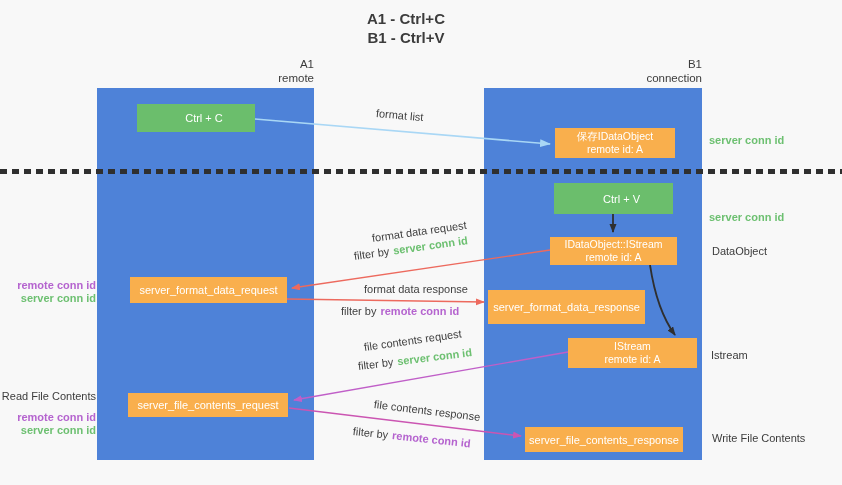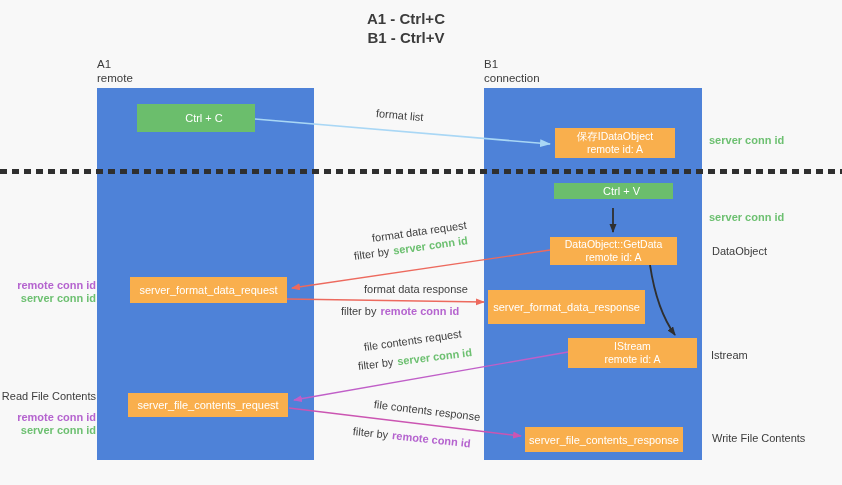--- a/index.html
+++ b/index.html
@@ -14,21 +14,21 @@
   .abs{position:absolute;}
   .title{
     width:140px;text-align:center;font-size:15px;line-height:19px;
     color:var(--c-text_dark,#3c3c3c);
     font-weight:bold;
   }
   .col{
     background:var(--c-column_blue,#4e82d8);
   }
   .col-header{
-    text-align:left;font-size:11.5px;line-height:14px;color:var(--c-text_dark,#3c3c3c);
+    text-align:right;font-size:11.5px;line-height:14px;color:var(--c-text_dark,#3c3c3c);
   }
   .dashline{
     height:5px;width:842px;
     background:repeating-linear-gradient(90deg,var(--c-arrow_black,#3b3b3b) 0 7px,transparent 7px 12px);
   }
   .node{
     display:flex;align-items:center;justify-content:center;flex-direction:column;
     color:#fff;text-align:center;box-sizing:border-box;
   }
   .green{background:var(--c-box_green,#6bbe6c);padding-left:16px;}
@@ -110,26 +110,26 @@
 
   <div class="abs node green node-1line" style="left:137px;top:104px;width:118px;height:28px;">
     <div>Ctrl + C</div>
   </div>
 
   <div class="abs node orange node-2line" style="left:555px;top:128px;width:120px;height:30px;">
     <div>保存IDataObject</div>
     <div>remote id: A</div>
   </div>
 
-  <div class="abs node green node-1line" style="left:554px;top:183px;width:119px;height:16px;">
+  <div class="abs node green node-1line" style="left:554px;top:183px;width:119px;height:31px;">
     <div>Ctrl + V</div>
   </div>
 
   <div class="abs node orange node-2line" style="left:550px;top:237px;width:127px;height:28px;">
-    <div>DataObject::GetData</div>
+    <div>IDataObject::IStream</div>
     <div>remote id: A</div>
   </div>
 
   <div class="abs node orange node-1line" style="left:130px;top:277px;width:157px;height:26px;">
     <div>server_format_data_request</div>
   </div>
 
   <div class="abs node orange node-1line" style="left:488px;top:290px;width:157px;height:34px;">
     <div>server_format_data_response</div>
   </div>

